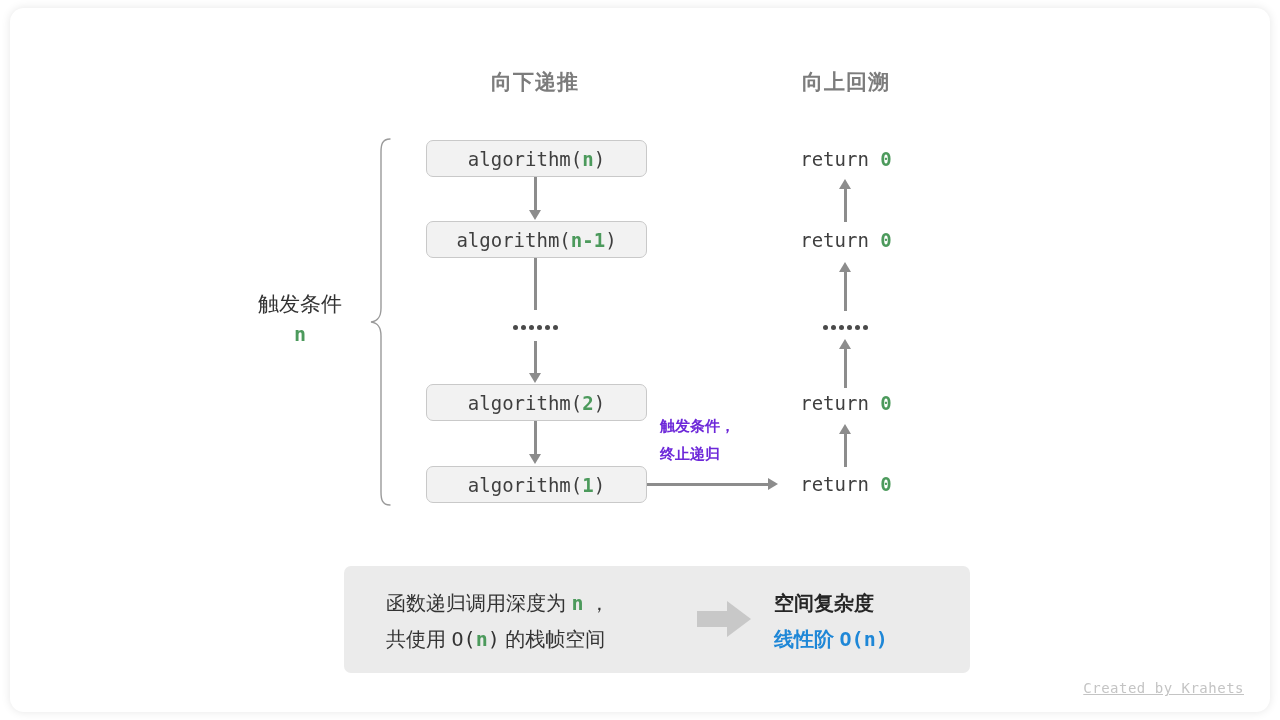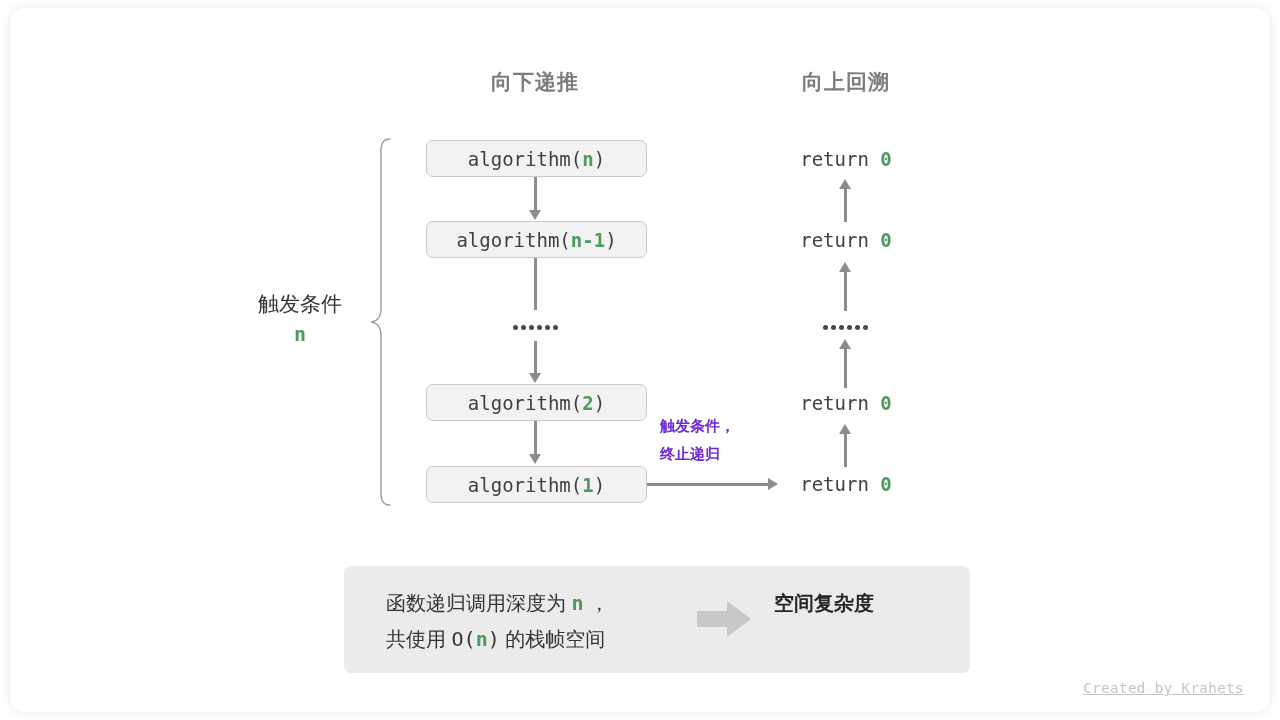--- a/index.html
+++ b/index.html
@@ -314,19 +314,20 @@
           <span>共使用 </span><span class="mono">O(</span><span class="g">n</span><span class="mono">)</span><span> 的栈帧空间</span>
         </div>
       </div>
 
       <svg class="blockarrow" viewBox="0 0 54 40">
         <polygon points="0,12 30,12 30,2 54,20 30,38 30,28 0,28" fill="#c8c8c8"></polygon>
       </svg>
 
       <div class="panel-right">
         <span class="title">空间复杂度</span>
+        <span class="cx"><span>线性阶 </span><span class="mono">O(n)</span></span>
       </div>
     </div>
 
     <div id="credit">Created by Krahets</div>
 
   </div>
 </div>
 
 </body></html>

